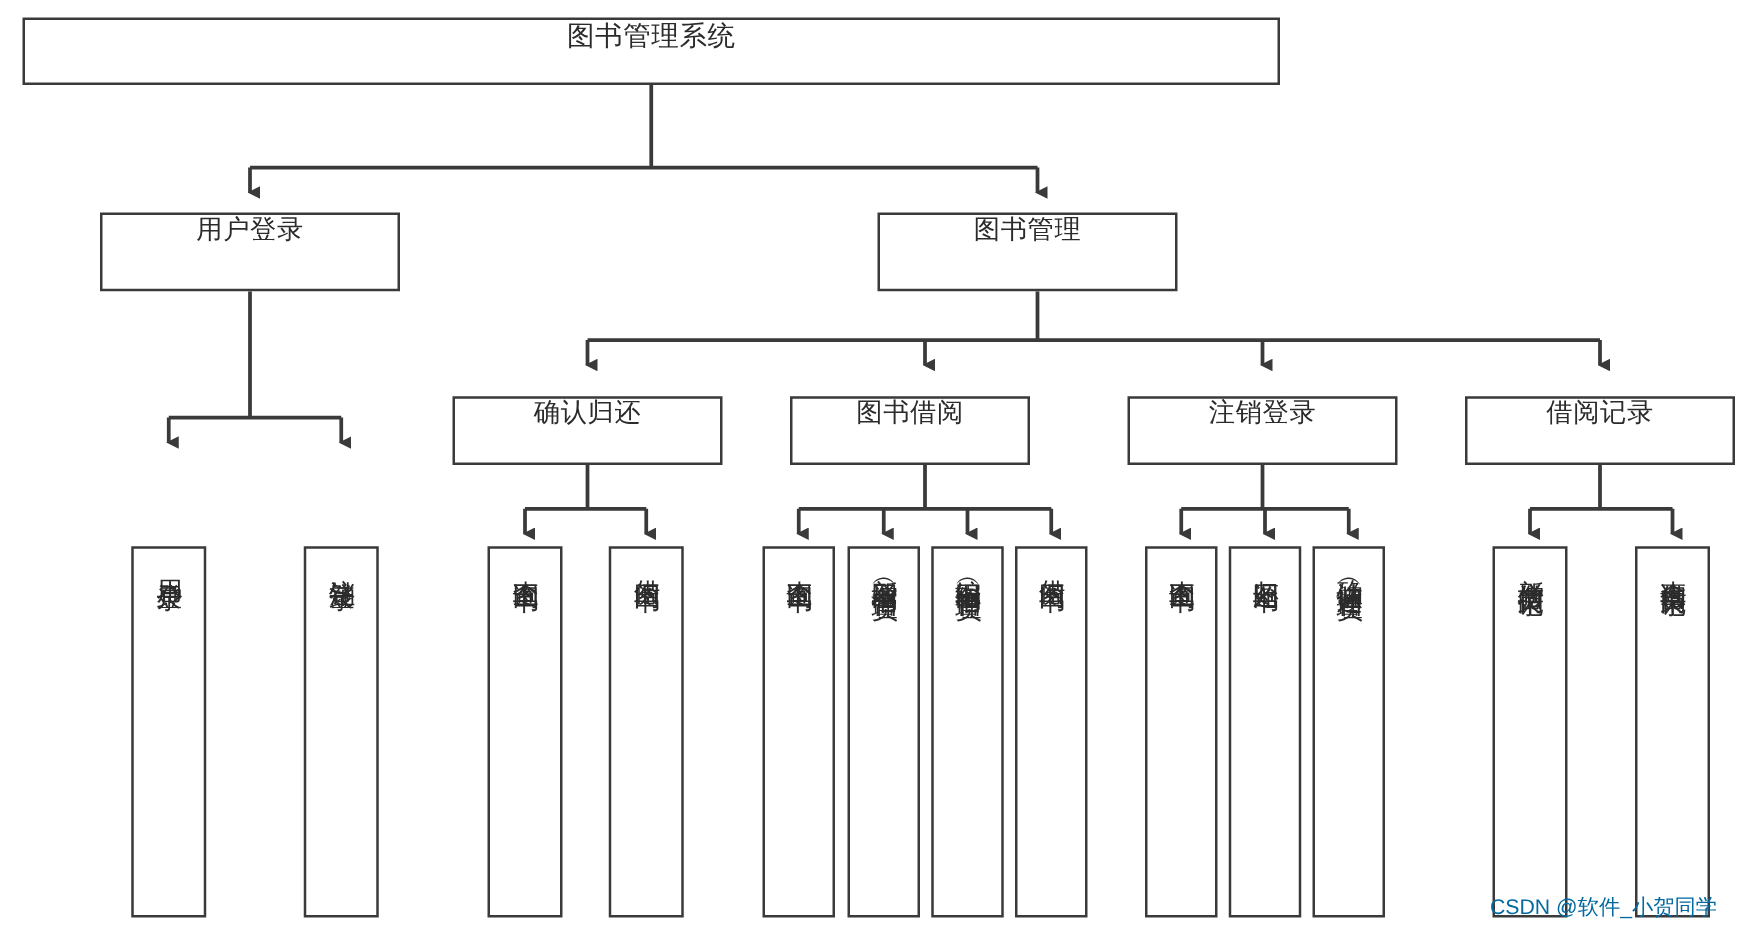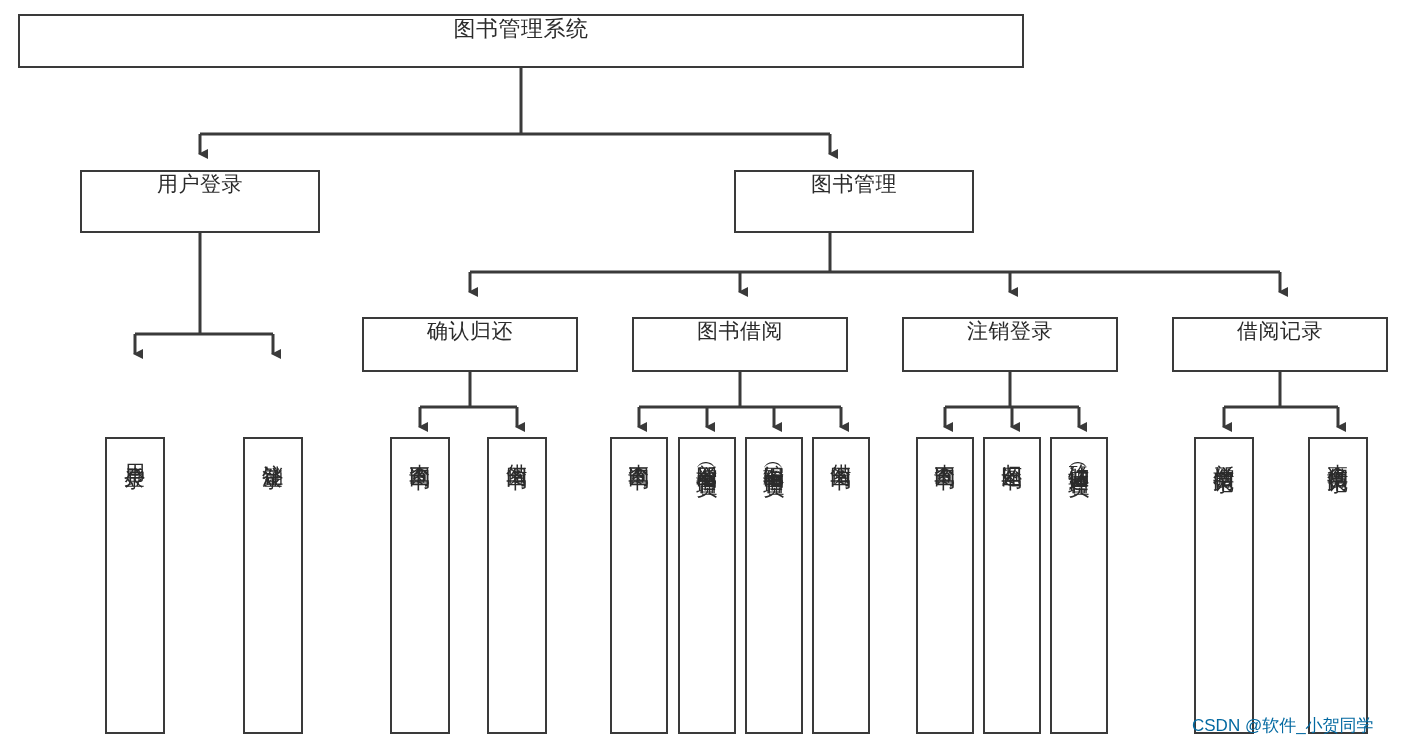--- a/index.html
+++ b/index.html
@@ -106,27 +106,27 @@
       </g>
   </svg>
 
   <div id="node-layer">
       <div class="node root" style="left: 18px; top: 14px; width: 1006px; height: 54px;">
         <span class="node-label">图书管理系统</span>
       </div>
       <div class="node" style="left: 80px; top: 170px; width: 240px; height: 63px;">
         <span class="node-label">用户登录</span>
       </div>
-      <div class="node" style="left: 734px; top: 170px; width: 240px; height: 63px;">
+      <div class="node" style="left: 702px; top: 170px; width: 240px; height: 63px;">
         <span class="node-label">图书管理</span>
       </div>
       <div class="node" style="left: 362px; top: 317px; width: 216px; height: 55px;">
         <span class="node-label">确认归还</span>
       </div>
-      <div class="node" style="left: 632px; top: 317px; width: 216px; height: 55px;">
+      <div class="node" style="left: 632px; top: 317px; width: 192px; height: 55px;">
         <span class="node-label">图书借阅</span>
       </div>
       <div class="node" style="left: 902px; top: 317px; width: 216px; height: 55px;">
         <span class="node-label">注销登录</span>
       </div>
       <div class="node" style="left: 1172px; top: 317px; width: 216px; height: 55px;">
         <span class="node-label">借阅记录</span>
       </div>
       <div class="node vertical" style="left: 105px; top: 437px; width: 60px; height: 297px;">
         <span class="node-label">用户登录</span>

